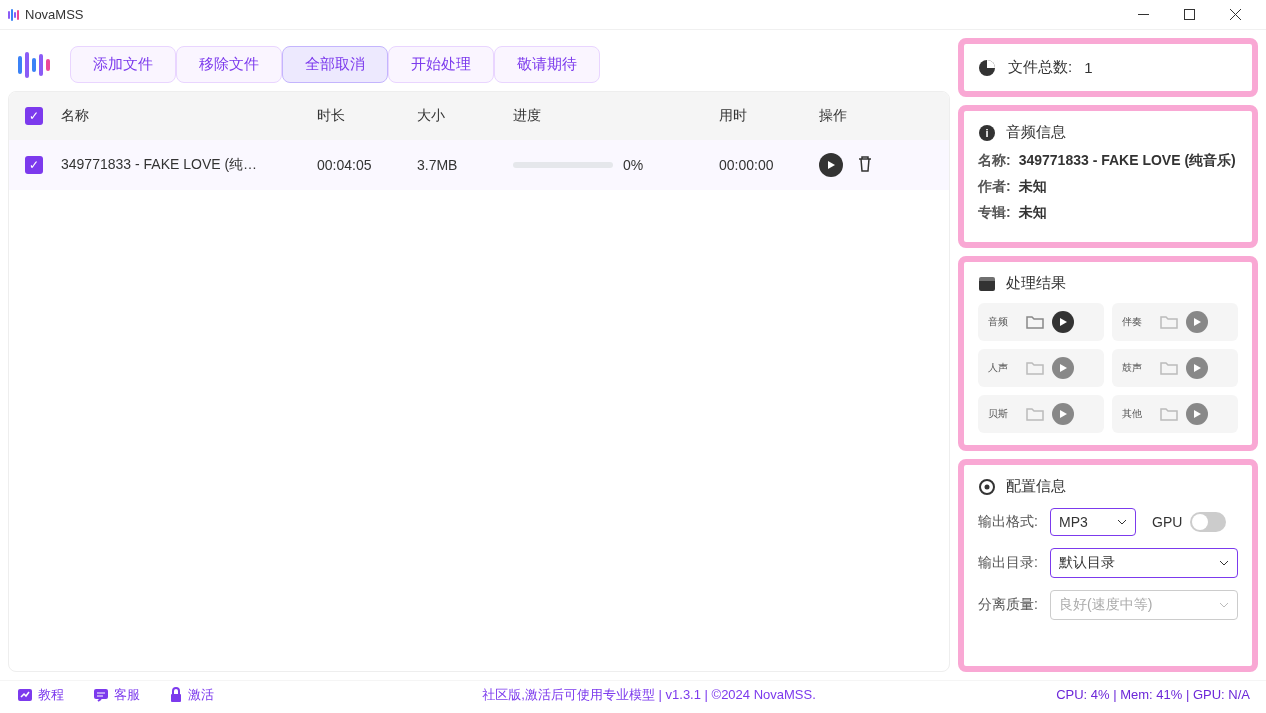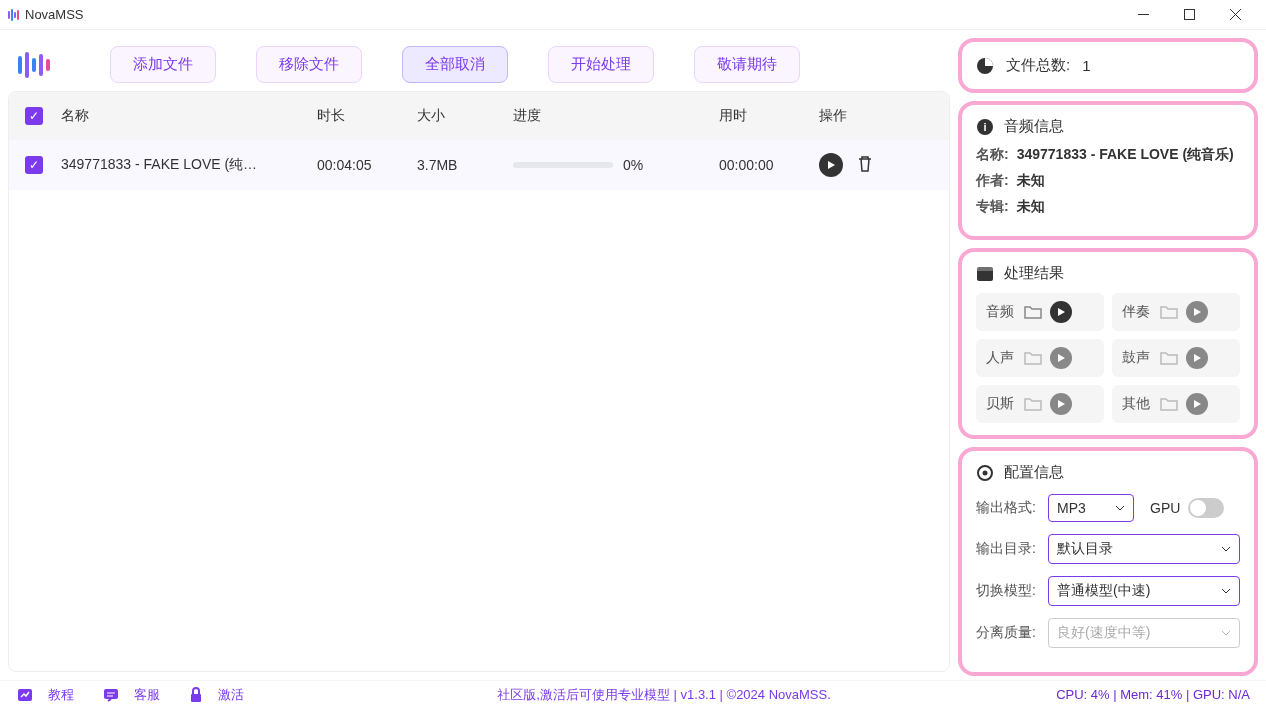--- a/index.html
+++ b/index.html
@@ -9,21 +9,21 @@
 .titlebar .logo-icon { display: flex; gap: 1px; align-items: center; margin-right: 6px; }
 .titlebar .logo-icon span { width: 2px; border-radius: 1px; }
 .titlebar .app-title { font-size: 13px; color: #333; }
 .window-controls { margin-left: auto; display: flex; gap: 0; }
 .window-controls div { width: 46px; height: 30px; display: flex; align-items: center; justify-content: center; color: #333; }
 
 .main { display: flex; height: 650px; padding: 8px; gap: 8px; }
 .left { flex: 1; display: flex; flex-direction: column; }
 .right { width: 300px; display: flex; flex-direction: column; gap: 8px; }
 
-.toolbar { display: flex; align-items: center; gap: 40px; padding: 8px 0 8px 4px; }
+.toolbar { display: flex; align-items: center; padding: 8px 0 8px 4px; }
 .logo-big { display: flex; gap: 3px; align-items: center; height: 28px; margin-right: 20px; margin-left: 6px; }
 .logo-big span { width: 4px; border-radius: 2px; }
 .b1 { background: #3b82f6; height: 18px; } .b2 { background: #8b5cf6; height: 26px; } .b3 { background: #3b82f6; height: 14px; } .b4 { background: #8b5cf6; height: 22px; } .b5 { background: #ec4899; height: 12px; }
 
 .btn { padding: 8px 22px; border: 1px solid #e9d5ff; background: #faf5ff; color: #7c3aed; border-radius: 8px; font-size: 15px; cursor: pointer; }
 .btn.active { background: #ede9fe; border-color: #c4b5fd; }
 
 .table-container { flex: 1; border: 1px solid #eee; border-radius: 8px; overflow: hidden; }
 .table-header { display: flex; align-items: center; background: #f5f5f5; height: 48px; padding: 0 16px; font-weight: 500; }
 .table-row { display: flex; align-items: center; height: 50px; padding: 0 16px; background: #faf8ff; }
@@ -33,42 +33,42 @@
 .col-size { width: 96px; }
 .col-prog { width: 206px; display: flex; align-items: center; gap: 10px; }
 .col-time { width: 100px; }
 .col-ops { width: 80px; display: flex; gap: 14px; align-items: center; }
 
 .checkbox { width: 18px; height: 18px; background: #7c3aed; border-radius: 3px; display: flex; align-items: center; justify-content: center; color: #fff; font-size: 12px; }
 .progress-bar { width: 100px; height: 6px; background: #e5e7eb; border-radius: 3px; }
 .icon-btn { width: 24px; height: 24px; border-radius: 50%; background: #333; display: flex; align-items: center; justify-content: center; color: #fff; }
 .trash { color: #333; }
 
-.panel { border: 4px solid #f9a8d4; border-radius: 16px; padding: 12px 14px; }
+.panel { border: 6px solid #f9a8d4; border-radius: 8px; padding: 12px 14px; }
 .panel-header { display: flex; align-items: center; gap: 10px; font-size: 15px; font-weight: 500; margin-bottom: 10px; }
 .panel-header svg, .panel-header .dot-icon { flex-shrink: 0; }
 .kv { display: flex; gap: 8px; margin: 8px 0; font-size: 14px; font-weight: bold; }
 .kv .k { color: #555; }
 
 .result-grid { display: grid; grid-template-columns: 1fr 1fr; gap: 8px; }
-.result-cell { background: #f5f5f5; border-radius: 6px; padding: 8px 10px; display: flex; align-items: center; gap: 8px; font-size: 14px; color: #555; }
+.result-cell { background: #f5f5f5; border-radius: 6px; padding: 8px 10px; display: flex; align-items: center; gap: 8px; font-size: 10px; color: #555; }
 .result-cell .label { width: 30px; }
 .mini-icon { color: #888; display: flex; }
 .mini-icon.play { width: 22px; height: 22px; border-radius: 50%; background: #888; color: #fff; align-items: center; justify-content: center; }
 .result-cell.first .mini-icon.play { background: #333; }
 
 .config-row { display: flex; align-items: center; gap: 8px; margin: 12px 0; font-size: 14px; }
 .config-row .label { color: #555; width: 64px; }
 .select { border: 1px solid #7c3aed; border-radius: 4px; padding: 5px 8px; display: flex; align-items: center; justify-content: space-between; background: #fff; color: #333; }
 .select.disabled { border-color: #ccc; color: #aaa; }
 .toggle { width: 36px; height: 20px; background: #ccc; border-radius: 10px; position: relative; }
 .toggle::after { content: ""; position: absolute; width: 16px; height: 16px; background: #fff; border-radius: 50%; top: 2px; left: 2px; }
 
 .footer { height: 28px; display: flex; align-items: center; padding: 0 16px; font-size: 13px; border-top: 1px solid #f5f5f5; }
-.footer .link { display: flex; align-items: center; gap: 14px; color: #7c3aed; margin-right: 28px; }
+.footer .link { display: flex; align-items: center; gap: 4px; color: #7c3aed; margin-right: 28px; }
 .footer .center { flex: 1; text-align: center; color: #7c3aed; }
 .footer .stats { color: #6d28d9; }
 </style>
 </head>
 <body>
 
 <div class="titlebar">
   <div class="logo-icon">
     <span style="background:#8b5cf6;height:8px"></span>
       <span style="background:#3b82f6;height:12px"></span>
@@ -298,29 +298,20 @@
       <div class="config-row">
         <span class="label">输出目录:</span>
         <div class="select" style="flex:1">
           <span>默认目录</span>
           <svg width="10" height="6" viewBox="0 0 10 6">
               <path d="M1 1l4 4 4-4" fill="none" stroke="#333"></path>
             </svg>
         </div>
       </div>
       <div class="config-row">
-        <span class="label">切换模型:</span>
-        <div class="select" style="flex:1">
-          <span>普通模型(中速)</span>
-          <svg width="10" height="6" viewBox="0 0 10 6">
-              <path d="M1 1l4 4 4-4" fill="none" stroke="#333"></path>
-            </svg>
-        </div>
-      </div>
-      <div class="config-row">
         <span class="label">分离质量:</span>
         <div class="select disabled" style="flex:1">
           <span>良好(速度中等)</span>
           <svg width="10" height="6" viewBox="0 0 10 6">
               <path d="M1 1l4 4 4-4" fill="none" stroke="#bbb"></path>
             </svg>
         </div>
       </div>
     </div>
   </div>

